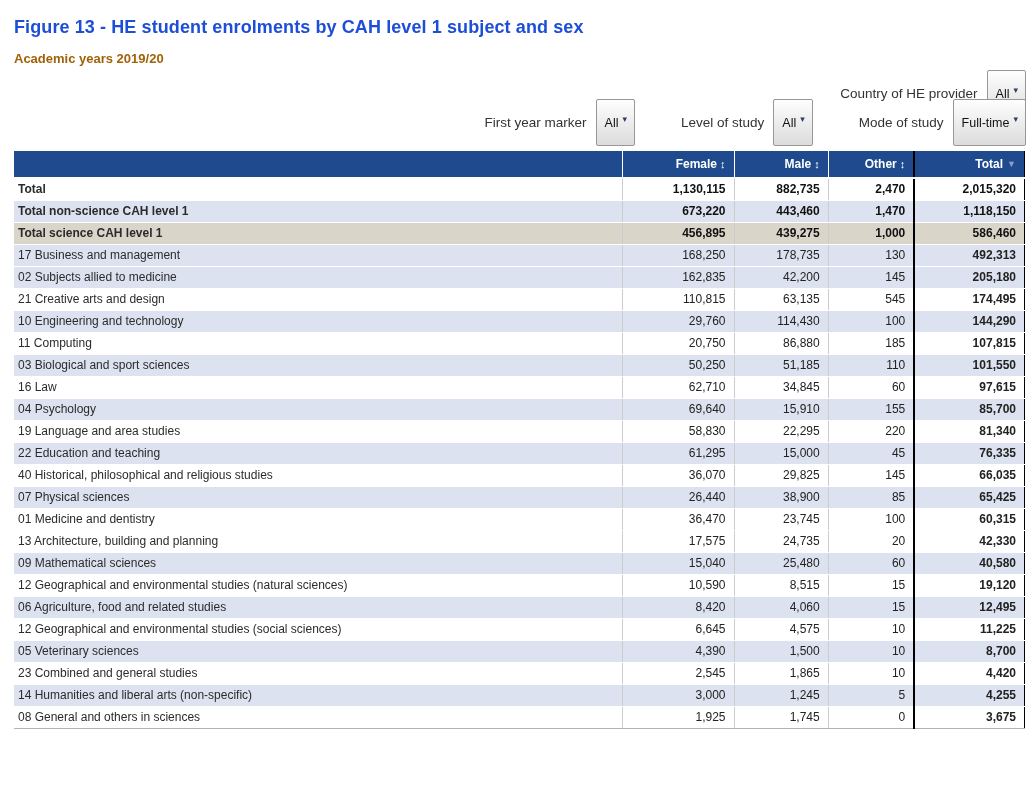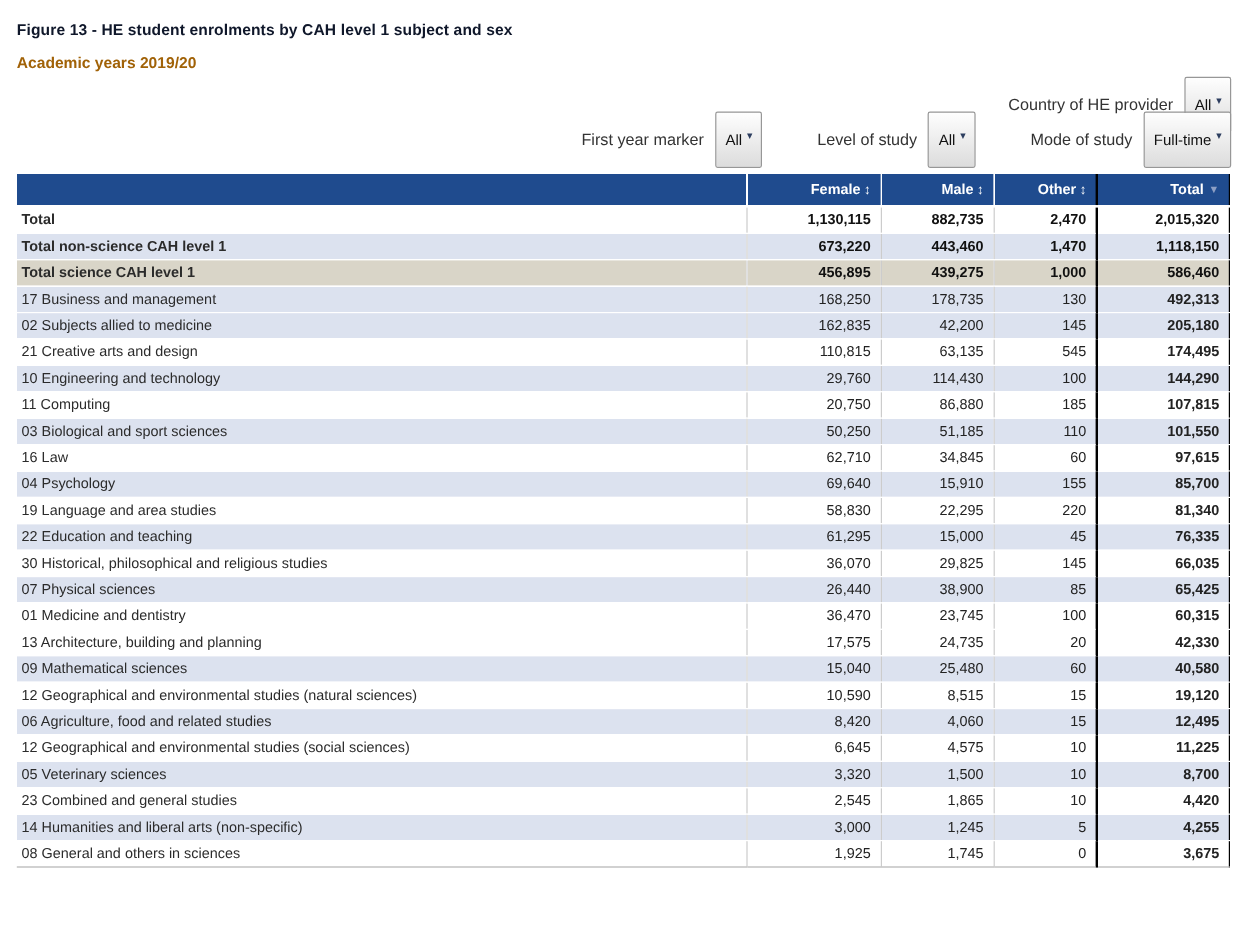--- a/index.html
+++ b/index.html
@@ -5,21 +5,21 @@
   * { margin: 0; padding: 0; box-sizing: border-box; }
   html, body { background: #ffffff; }
   body {
     width: 1036px; height: 788px; overflow: hidden;
     font-family: "Liberation Sans", sans-serif;
     color: #1a1a1a;
   }
   .page { width: 1036px; height: 788px; position: relative; }
 
   .figure-title {
-    font-size: 13px; font-weight: bold; color: #0f172a;
+    font-size: 18px; font-weight: bold; color: #1d4ed8;
     padding: 17px 16px 0 14px; letter-spacing: 0.1px;
   }
   .figure-subtitle {
     font-size: 13px; font-weight: bold; color: #a16207;
     padding: 13px 0 0 14px;
   }
 
   
   .filter-row {
     display: flex; justify-content: flex-end; align-items: center;
@@ -231,21 +231,21 @@
           <td class="num total-cell">81,340</td>
         </tr>
         <tr class="bg-blue">
           <td class="label-cell">22 Education and teaching</td>
           <td class="num sep-light">61,295</td>
           <td class="num sep-light">15,000</td>
           <td class="num sep-light">45</td>
           <td class="num total-cell">76,335</td>
         </tr>
         <tr class="bg-white">
-          <td class="label-cell">30 Historical, philosophical and religious studies</td>
+          <td class="label-cell">40 Historical, philosophical and religious studies</td>
           <td class="num sep-light">36,070</td>
           <td class="num sep-light">29,825</td>
           <td class="num sep-light">145</td>
           <td class="num total-cell">66,035</td>
         </tr>
         <tr class="bg-blue">
           <td class="label-cell">07 Physical sciences</td>
           <td class="num sep-light">26,440</td>
           <td class="num sep-light">38,900</td>
           <td class="num sep-light">85</td>
@@ -288,21 +288,21 @@
         </tr>
         <tr class="bg-white">
           <td class="label-cell">12 Geographical and environmental studies (social sciences)</td>
           <td class="num sep-light">6,645</td>
           <td class="num sep-light">4,575</td>
           <td class="num sep-light">10</td>
           <td class="num total-cell">11,225</td>
         </tr>
         <tr class="bg-blue">
           <td class="label-cell">05 Veterinary sciences</td>
-          <td class="num sep-light">3,320</td>
+          <td class="num sep-light">4,390</td>
           <td class="num sep-light">1,500</td>
           <td class="num sep-light">10</td>
           <td class="num total-cell">8,700</td>
         </tr>
         <tr class="bg-white">
           <td class="label-cell">23 Combined and general studies</td>
           <td class="num sep-light">2,545</td>
           <td class="num sep-light">1,865</td>
           <td class="num sep-light">10</td>
           <td class="num total-cell">4,420</td>

